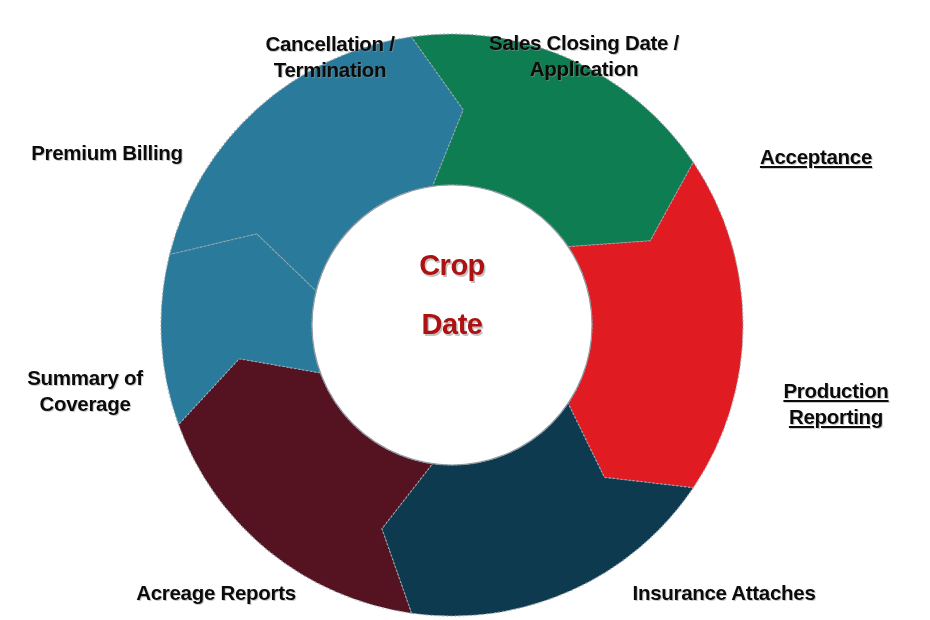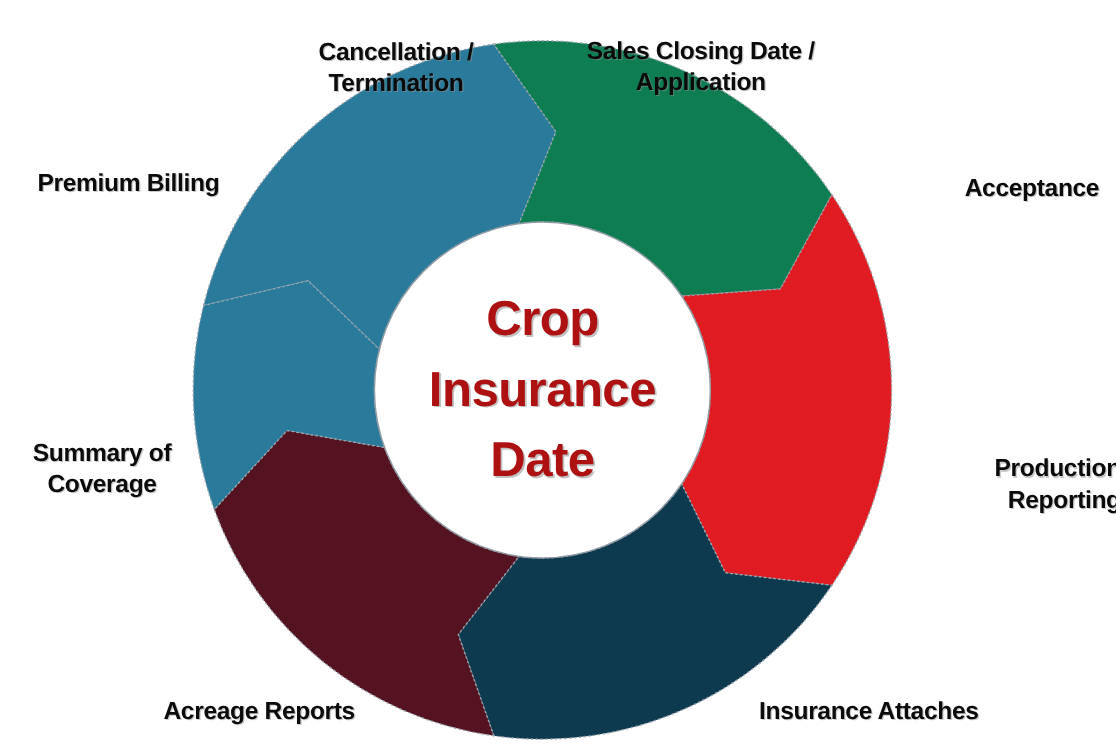--- a/index.html
+++ b/index.html
@@ -39,41 +39,41 @@
   }
   .center-text {
     position: absolute;
     left: 312px;
     top: 236px;
     width: 280px;
     text-align: center;
     color: #AE1111;
     font-family: "Liberation Sans", sans-serif;
     font-weight: bold;
-    font-size: 41px;
+    font-size: 29px;
     line-height: 59px;
     letter-spacing: -0.5px;
     text-shadow: 1.5px 1.5px 0 rgba(120,120,120,0.45);
     user-select: none;
   }
   .center-text div { white-space: nowrap; }
   .lbl {
     position: absolute;
     color: #0b0b0b;
     font-family: "Liberation Sans", sans-serif;
     font-weight: bold;
     font-size: 20.5px;
     line-height: 26px;
     letter-spacing: -0.3px;
     text-shadow: 1px 1px 0 rgba(150,150,150,0.5);
     white-space: pre-line;
     user-select: none;
   }
   .lbl.c  { text-align: center; }
-  .lbl.l  { text-align: right; }
+  .lbl.l  { text-align: center; text-decoration: underline; }
 
   
   #lbl-cancellation      { left: 230px; top: 2px;   width: 200px; margin-top: 29px; }
   #lbl-sales-closing     { left: 478px; top: 2px;   width: 212px; margin-top: 28px; }
   #lbl-acceptance        { left: 716px; top: 144px; width: 200px; }
   #lbl-production        { left: 738px; top: 378px; width: 196px; }
   #lbl-insurance-attach  { left: 624px; top: 580px; width: 200px; }
   #lbl-acreage           { left: 116px; top: 580px; width: 200px; }
   #lbl-summary           { left: 10px;  top: 365px; width: 150px; }
   #lbl-premium           { left: 22px;  top: 140px; width: 170px; }
@@ -91,21 +91,20 @@
         <path d="M 693.25 487.73 A 291 291 0 0 1 411.5 613.17 L 381.84 528.76 L 432.52 463.64 A 140 140 0 0 0 568.07 403.29 L 604.38 477.38 Z" fill="#0D3A4F" class="seg"></path>
         <path d="M 411.5 613.17 A 291 291 0 0 1 178.55 424.53 L 239.15 358.71 L 320.44 372.88 A 140 140 0 0 0 432.52 463.64 L 381.84 528.76 Z" fill="#551220" class="seg"></path>
         <path d="M 178.55 424.53 A 291 291 0 0 1 169.64 254.6 L 256.69 233.93 L 316.16 291.13 A 140 140 0 0 0 320.44 372.88 L 239.15 358.71 Z" fill="#2A7B9B" class="seg"></path>
       </g>
 
   <circle class="hub" id="hub" cx="452" cy="325" r="140"></circle>
     </svg>
 
   <div class="center-text">
     <div>Crop</div>
-    <div>Insurance</div>
     <div>Date</div>
   </div>
 
   <div class="lbl c" id="lbl-cancellation">Cancellation /
 Termination</div>
 
   <div class="lbl c" id="lbl-sales-closing">Sales Closing Date /
 Application</div>
 
   <div class="lbl l" id="lbl-acceptance">Acceptance</div>

